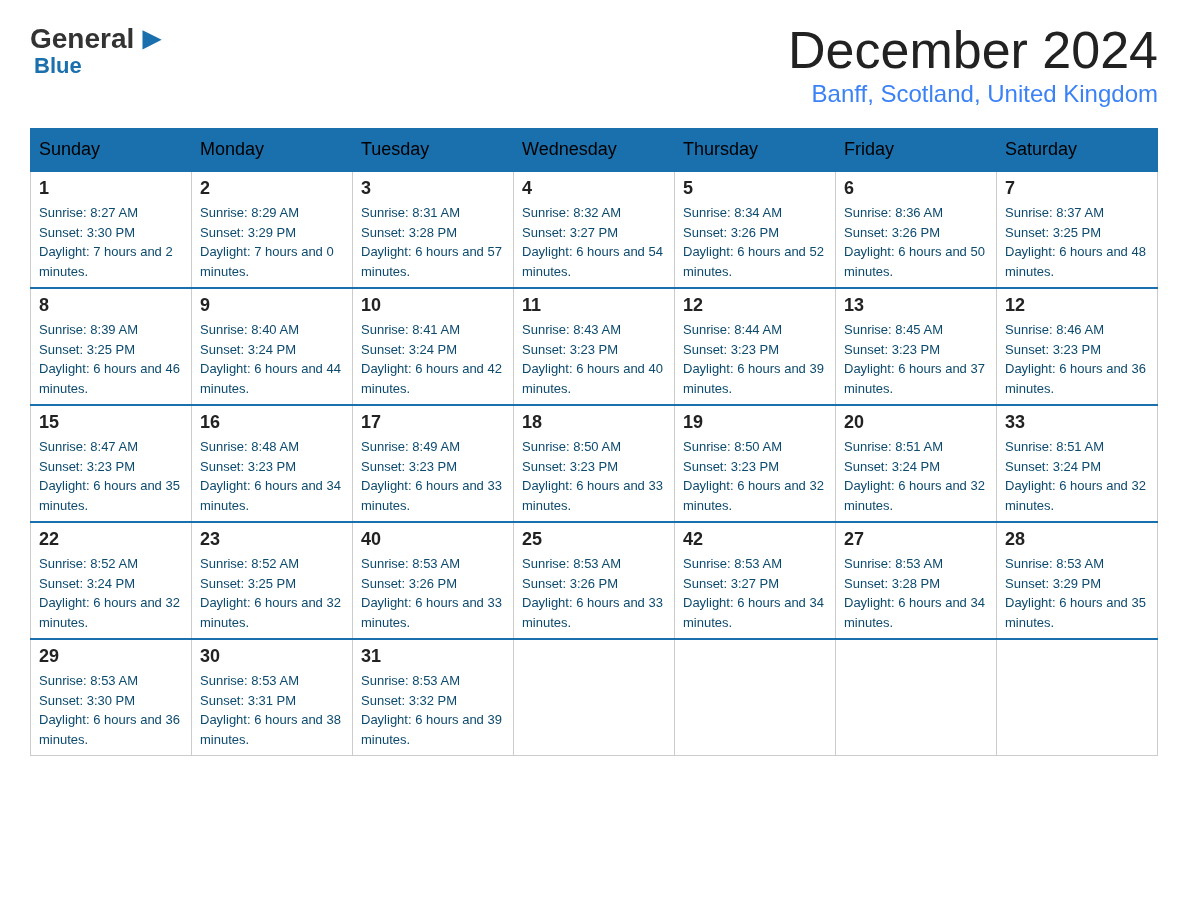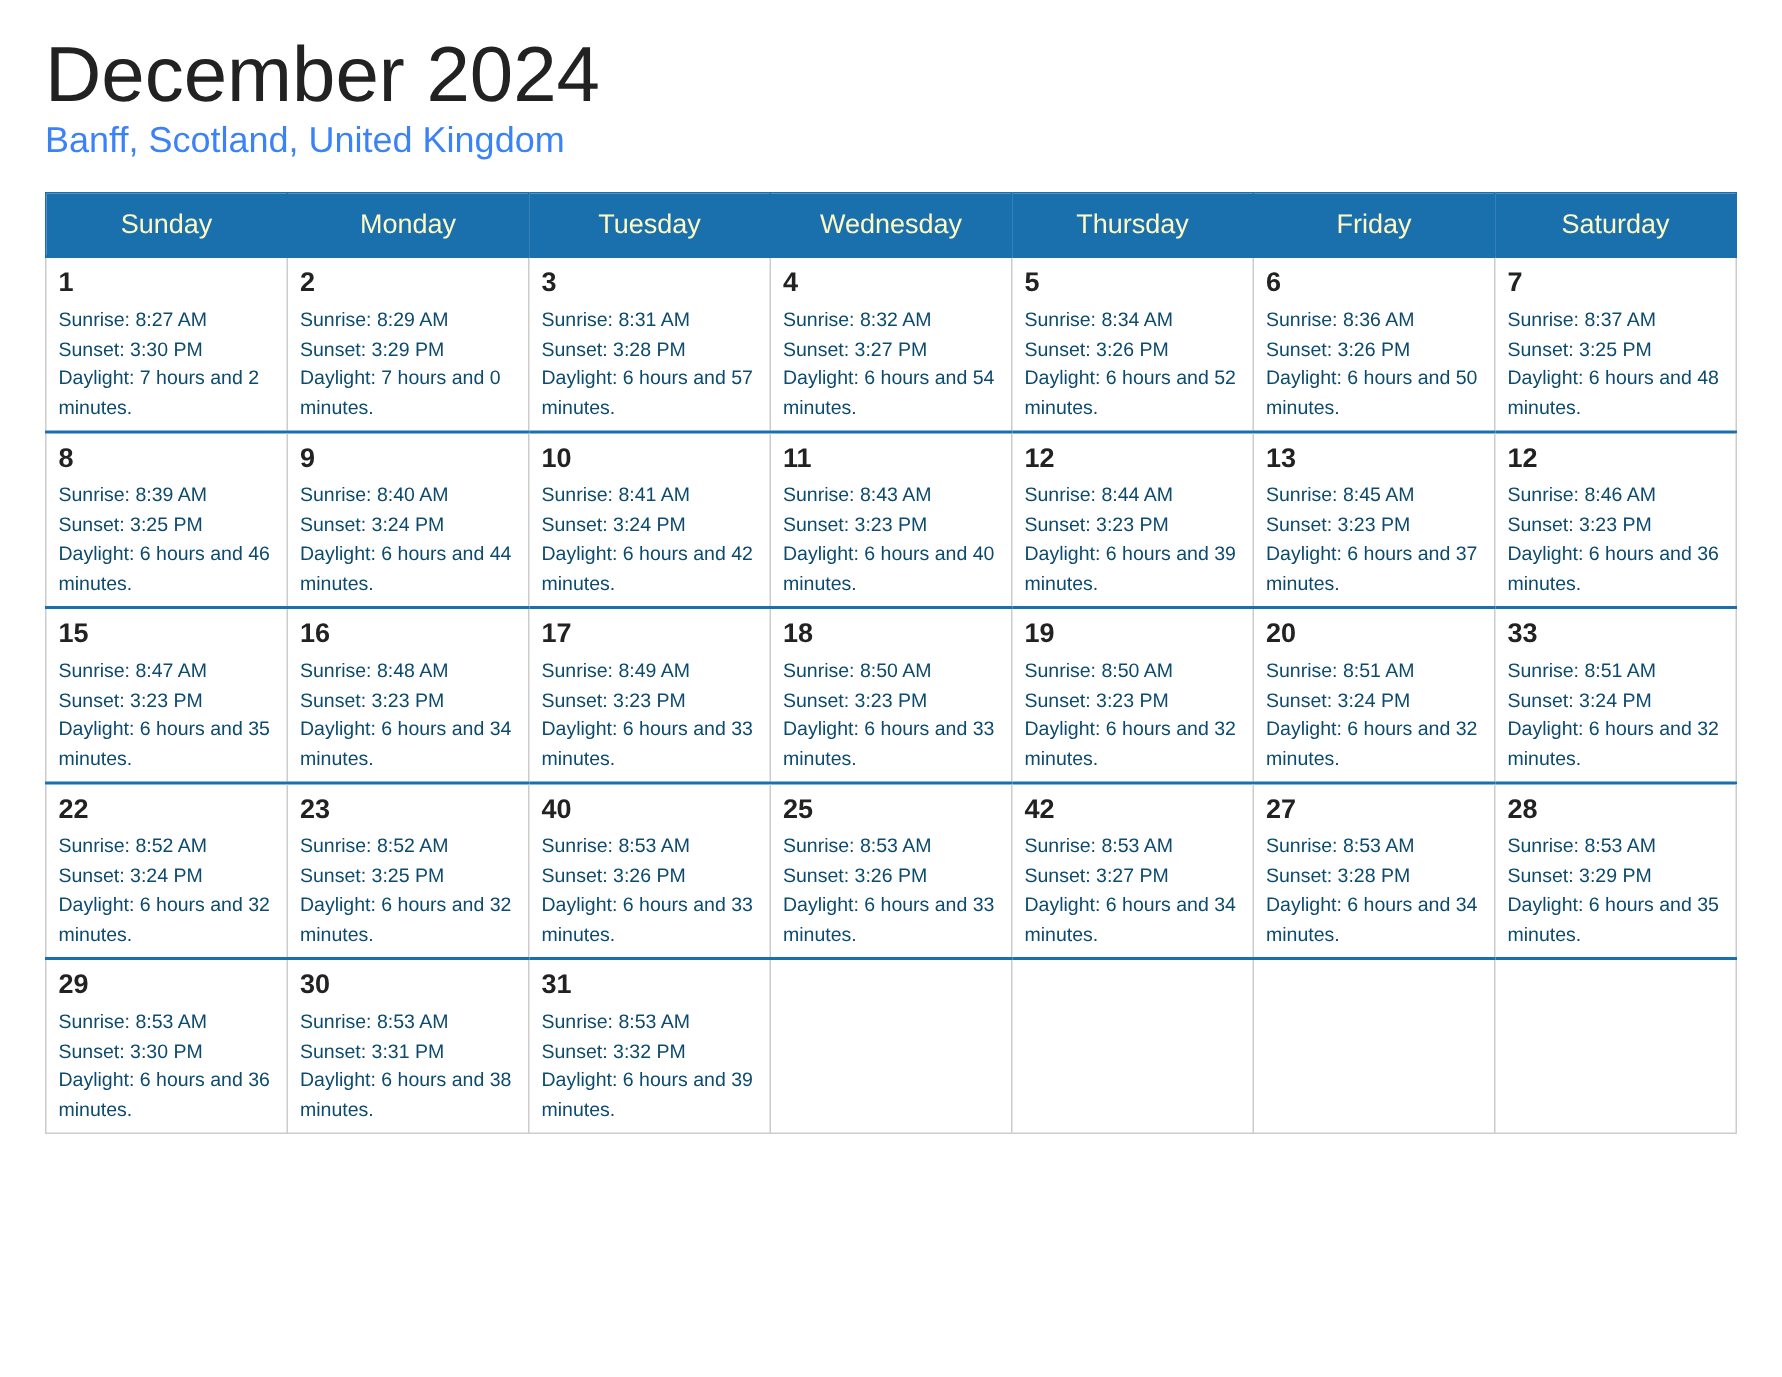--- a/index.html
+++ b/index.html
@@ -36,42 +36,42 @@
       margin: 0 2px;
     }
     .logo-subtitle {
       color: #1a6fad;
       font-size: 22px;
       font-weight: bold;
       margin-top: -4px;
       margin-left: 4px;
     }
     .title-section {
-      text-align: left;
+      text-align: right;
     }
     .month-title {
       font-size: 52px;
       font-weight: normal;
       color: #222;
     }
     .location {
       font-size: 24px;
       color: #3b82f6;
     }
     table {
       width: 100%;
       border-collapse: collapse;
     }
     thead tr th {
       background-color: #1a6fad;
-      color: #fef9c3;
+      color: #000000;
       padding: 10px 8px;
       font-size: 18px;
       font-weight: normal;
-      text-align: center;
+      text-align: left;
       border: 1px solid #1a6fad;
     }
     tbody tr td {
       border: 1px solid #ccc;
       border-top: 2px solid #1a6fad;
       vertical-align: top;
       padding: 6px 8px;
       width: 14.28%;
       min-height: 100px;
     }
@@ -91,20 +91,27 @@
       background: #fff;
     }
     tbody tr {
       height: 110px;
     }
   </style>
 </head>
 <body>
 
 <div class="header">
+  <div class="logo">
+    <div class="logo-text">
+      <span class="logo-general">General</span>
+      <span class="logo-arrow">►</span>
+    </div>
+    <div class="logo-subtitle">Blue</div>
+  </div>
   <div class="title-section">
     <div class="month-title">December 2024</div>
     <div class="location">Banff, Scotland, United Kingdom</div>
   </div>
 </div>
 
 <table>
   <thead>
     <tr id="header-row">
     <th>Sunday</th>

